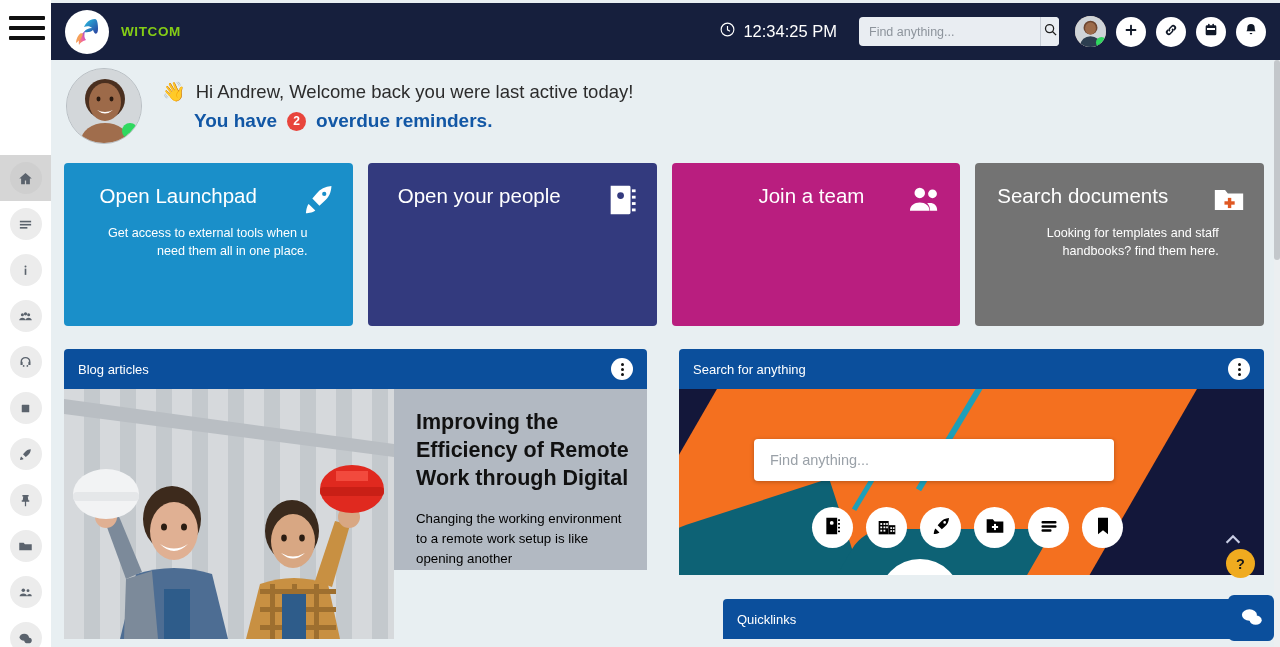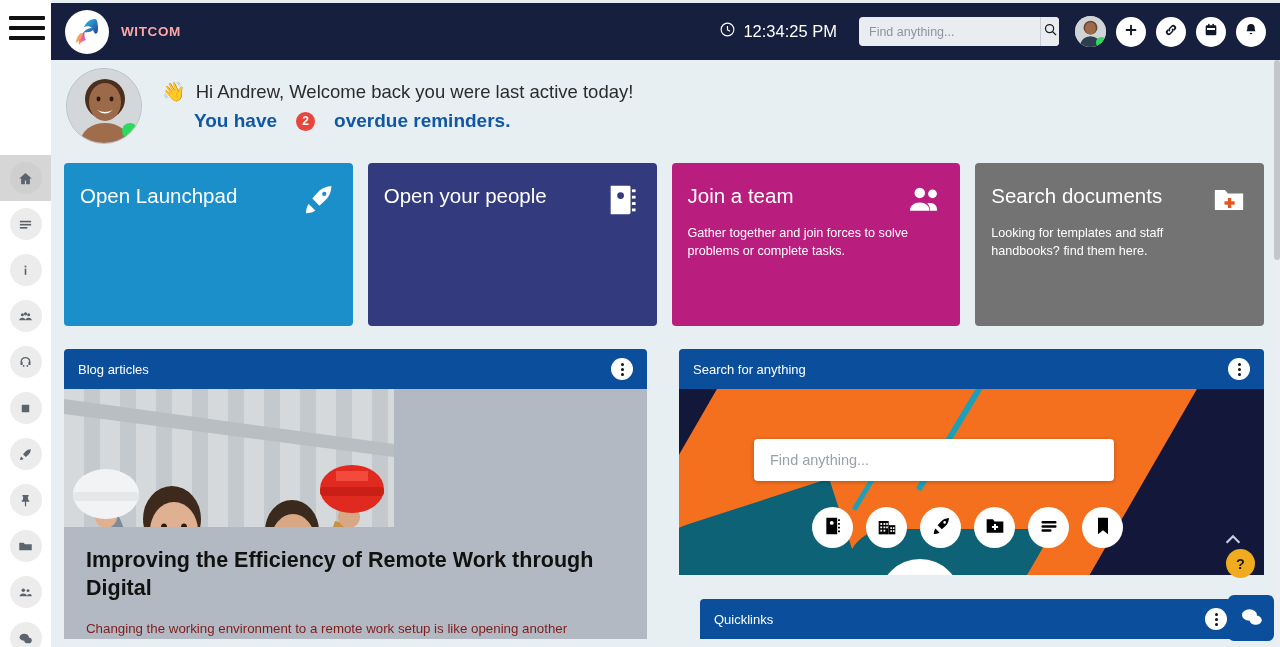--- a/index.html
+++ b/index.html
@@ -38,21 +38,21 @@
   .topbar {
     position:absolute; left:51px; top:3px; right:0; height:57px;
     background:#161f3d; display:flex; align-items:center; z-index:20;
   }
   .brand { display:flex; align-items:center; margin-left:14px; }
   .brand-logo {
     width:44px; height:44px; border-radius:50%; background:#fff;
     display:flex; align-items:center; justify-content:center; overflow:hidden;
   }
   .brand-name {
-    color:#fca5a5; font-size:13.5px; font-weight:bold; letter-spacing:.6px; margin-left:12px;
+    color:#84cc16; font-size:13.5px; font-weight:bold; letter-spacing:.6px; margin-left:12px;
   }
   .topbar-right {
     margin-left:auto; display:flex; align-items:center; gap:10px; padding-right:14px;
   }
   .clock { display:flex; align-items:center; color:#fff; font-size:16.5px; gap:7px; }
   .clock svg { width:17px; height:17px; fill:none; stroke:#fff; stroke-width:1.6; }
   .hdr-search {
     display:flex; align-items:center; background:#e9edf2; border-radius:4px;
     height:29px; width:200px; overflow:hidden; margin-left:12px;
   }
@@ -91,36 +91,36 @@
   }
   .welcome-avatar .dot {
     position:absolute; right:3px; bottom:4px; width:16px; height:16px;
     border-radius:50%; background:#2fd85f;
   }
   .welcome-text { margin-left:20px; }
   .welcome-line1 { font-size:18.5px; color:#2c2c2c; display:flex; align-items:center; gap:10px;}
   .wave { font-size:19px; }
   .welcome-line2 {
     font-size:19px; font-weight:bold; color:#1257a5; margin-top:7px;
-    display:flex; align-items:center; gap:19px; padding-left:32px;
+    display:flex; align-items:center; gap:10px; padding-left:32px;
   }
   .badge-count {
     display:inline-flex; align-items:center; justify-content:center;
     width:19px; height:19px; border-radius:50%; background:#e8453c;
     color:#fff; font-size:12px; font-weight:bold;
   }
 
   
   .tiles {
     position:absolute; left:64px; top:163px; width:1200px; height:163px;
     display:flex; gap:15px;
   }
   .tile {
     flex:1; border-radius:4px; padding:19px 20px 0 16px; position:relative;
-    color:#fff; cursor:pointer;
+    color:#fff; cursor:pointer;text-align:right;
   }
   .tile h3 { font-size:20.5px; font-weight:normal; line-height:1.35; max-width:70%; }
   .tile p { font-size:12.6px; line-height:1.45; margin-top:14px; max-width:90%; }
   .tile .tile-icon { position:absolute; right:18px; top:20px; }
   .tile .tile-icon svg { width:34px; height:34px; fill:#fff; }
 
   
   .panel-head {
     background:#0b4f9c; color:#fff; border-radius:4px 4px 0 0;
     height:40px; display:flex; align-items:center; padding:0 14px;
@@ -128,25 +128,25 @@
   }
   .kebab {
     margin-left:auto; width:22px; height:22px; border-radius:50%; background:#fff;
     display:flex; flex-direction:column; align-items:center; justify-content:center;
     gap:2px; cursor:pointer;
   }
   .kebab i { width:3px; height:3px; border-radius:50%; background:#111; display:block; }
 
   
   .blog-panel { position:absolute; left:64px; top:349px; width:583px; }
-  .blog-body { display:flex; height:250px; background:#b2b9c2;flex-direction:column; }
+  .blog-body { display:flex; height:181px; background:#b2b9c2; }
   .blog-photo { width:330px; height:250px; position:relative; overflow:hidden; background:#c3c8cc; }
   .blog-txt { flex:1; padding:20px 18px 0 22px; }
   .blog-txt h2 { font-size:21.5px; line-height:1.3; color:#111; font-weight:bold; }
-  .blog-txt p { margin-top:16px; font-size:13.3px; line-height:1.5; color:#7f1d1d; }
+  .blog-txt p { margin-top:16px; font-size:13.3px; line-height:1.5; color:#000000; }
 
   
   .search-panel { position:absolute; left:679px; top:349px; width:585px; }
   .search-hero {
     position:relative; height:186px; background:#13173a; overflow:hidden;
   }
   .hero-orange {
     position:absolute; left:-40px; top:-30px; width:480px; height:330px;
     background:#f4701f; transform:skewX(-30deg);
   }
@@ -193,21 +193,21 @@
     width:41px; height:41px; border-radius:50%; background:#fff;
     display:flex; align-items:center; justify-content:center; cursor:pointer;
   }
   .hero-ico svg { width:20px; height:20px; fill:#000; }
   .chev-up {
     position:absolute; right:20px; top:140px; z-index:6; cursor:pointer;
   }
   .chev-up svg { width:22px; height:22px; fill:none; stroke:#c9cde4; stroke-width:2.4; }
 
   
-  .quicklinks { position:absolute; left:656px; top:599px; width:585px;padding-left:44px; }
+  .quicklinks { position:absolute; left:679px; top:599px; width:585px;padding-left:44px; }
 
   
   .help-fab {
     position:absolute; right:25px; top:549px; width:29px; height:29px;
     border-radius:50%; background:#f0ab1f; color:#1b1b1b;
     display:flex; align-items:center; justify-content:center;
     font-size:14.5px; font-weight:bold; z-index:40; cursor:pointer;
   }
   .chat-fab {
     position:absolute; right:6px; bottom:6px; width:46px; height:46px;
@@ -442,20 +442,21 @@
         <span class="badge-count">2</span>
         <span>overdue reminders.</span>
       </div>
     </div>
   </div>
 
   <div class="tiles">
 
     <div class="tile" style="background:#1a8fc9">
       <h3>Open Launchpad</h3>
+      <p>Get access to external tools when u need them all in one place.</p>
       <span class="tile-icon">
         <svg viewBox="0 0 24 24">
             <path d="M21.5 2.2c-4.4.3-8 2.1-10.6 5.3L8 11l5 5 3.4-3.1c3.2-2.6 4.9-6.1 5.1-10.7zM16.4 6.2a1.5 1.5 0 1 1 0 3 1.5 1.5 0 0 1 0-3zM5.4 14.8c-1.6 1.6-1.9 6.6-1.9 6.6s5-.4 6.6-2z"></path>
           </svg>
       </span>
     </div>
 
     <div class="tile" style="background:#333a7e">
       <h3>Open your people</h3>
       <span class="tile-icon">
@@ -464,21 +465,20 @@
             <rect x="19" y="4.5" width="2.6" height="2" fill="#fff"></rect>
             <rect x="19" y="9" width="2.6" height="2" fill="#fff"></rect>
             <rect x="19" y="13.5" width="2.6" height="2" fill="#fff"></rect>
             <rect x="19" y="18" width="2.6" height="2" fill="#fff"></rect>
           </svg>
       </span>
     </div>
 
     <div class="tile" style="background:#b91e7f">
       <h3>Join a team</h3>
-      <p>Gather together and join forces to solve problems or complete tasks.</p>
       <span class="tile-icon">
         <svg viewBox="0 0 24 24">
             <circle cx="8.3" cy="7" r="3.7"></circle>
             <circle cx="17.3" cy="7.6" r="3.1"></circle>
             <path d="M1.4 19.5c0-3.7 3.1-5.8 6.9-5.8s6.9 2.1 6.9 5.8zM15.6 19.5c0-2.5-.9-4.1-2.1-5.2.6-.1 1.2-.2 1.9-.2 3.2 0 5.2 1.8 5.2 5.4z"></path>
           </svg>
       </span>
     </div>
 
     <div class="tile" style="background:#737373">

